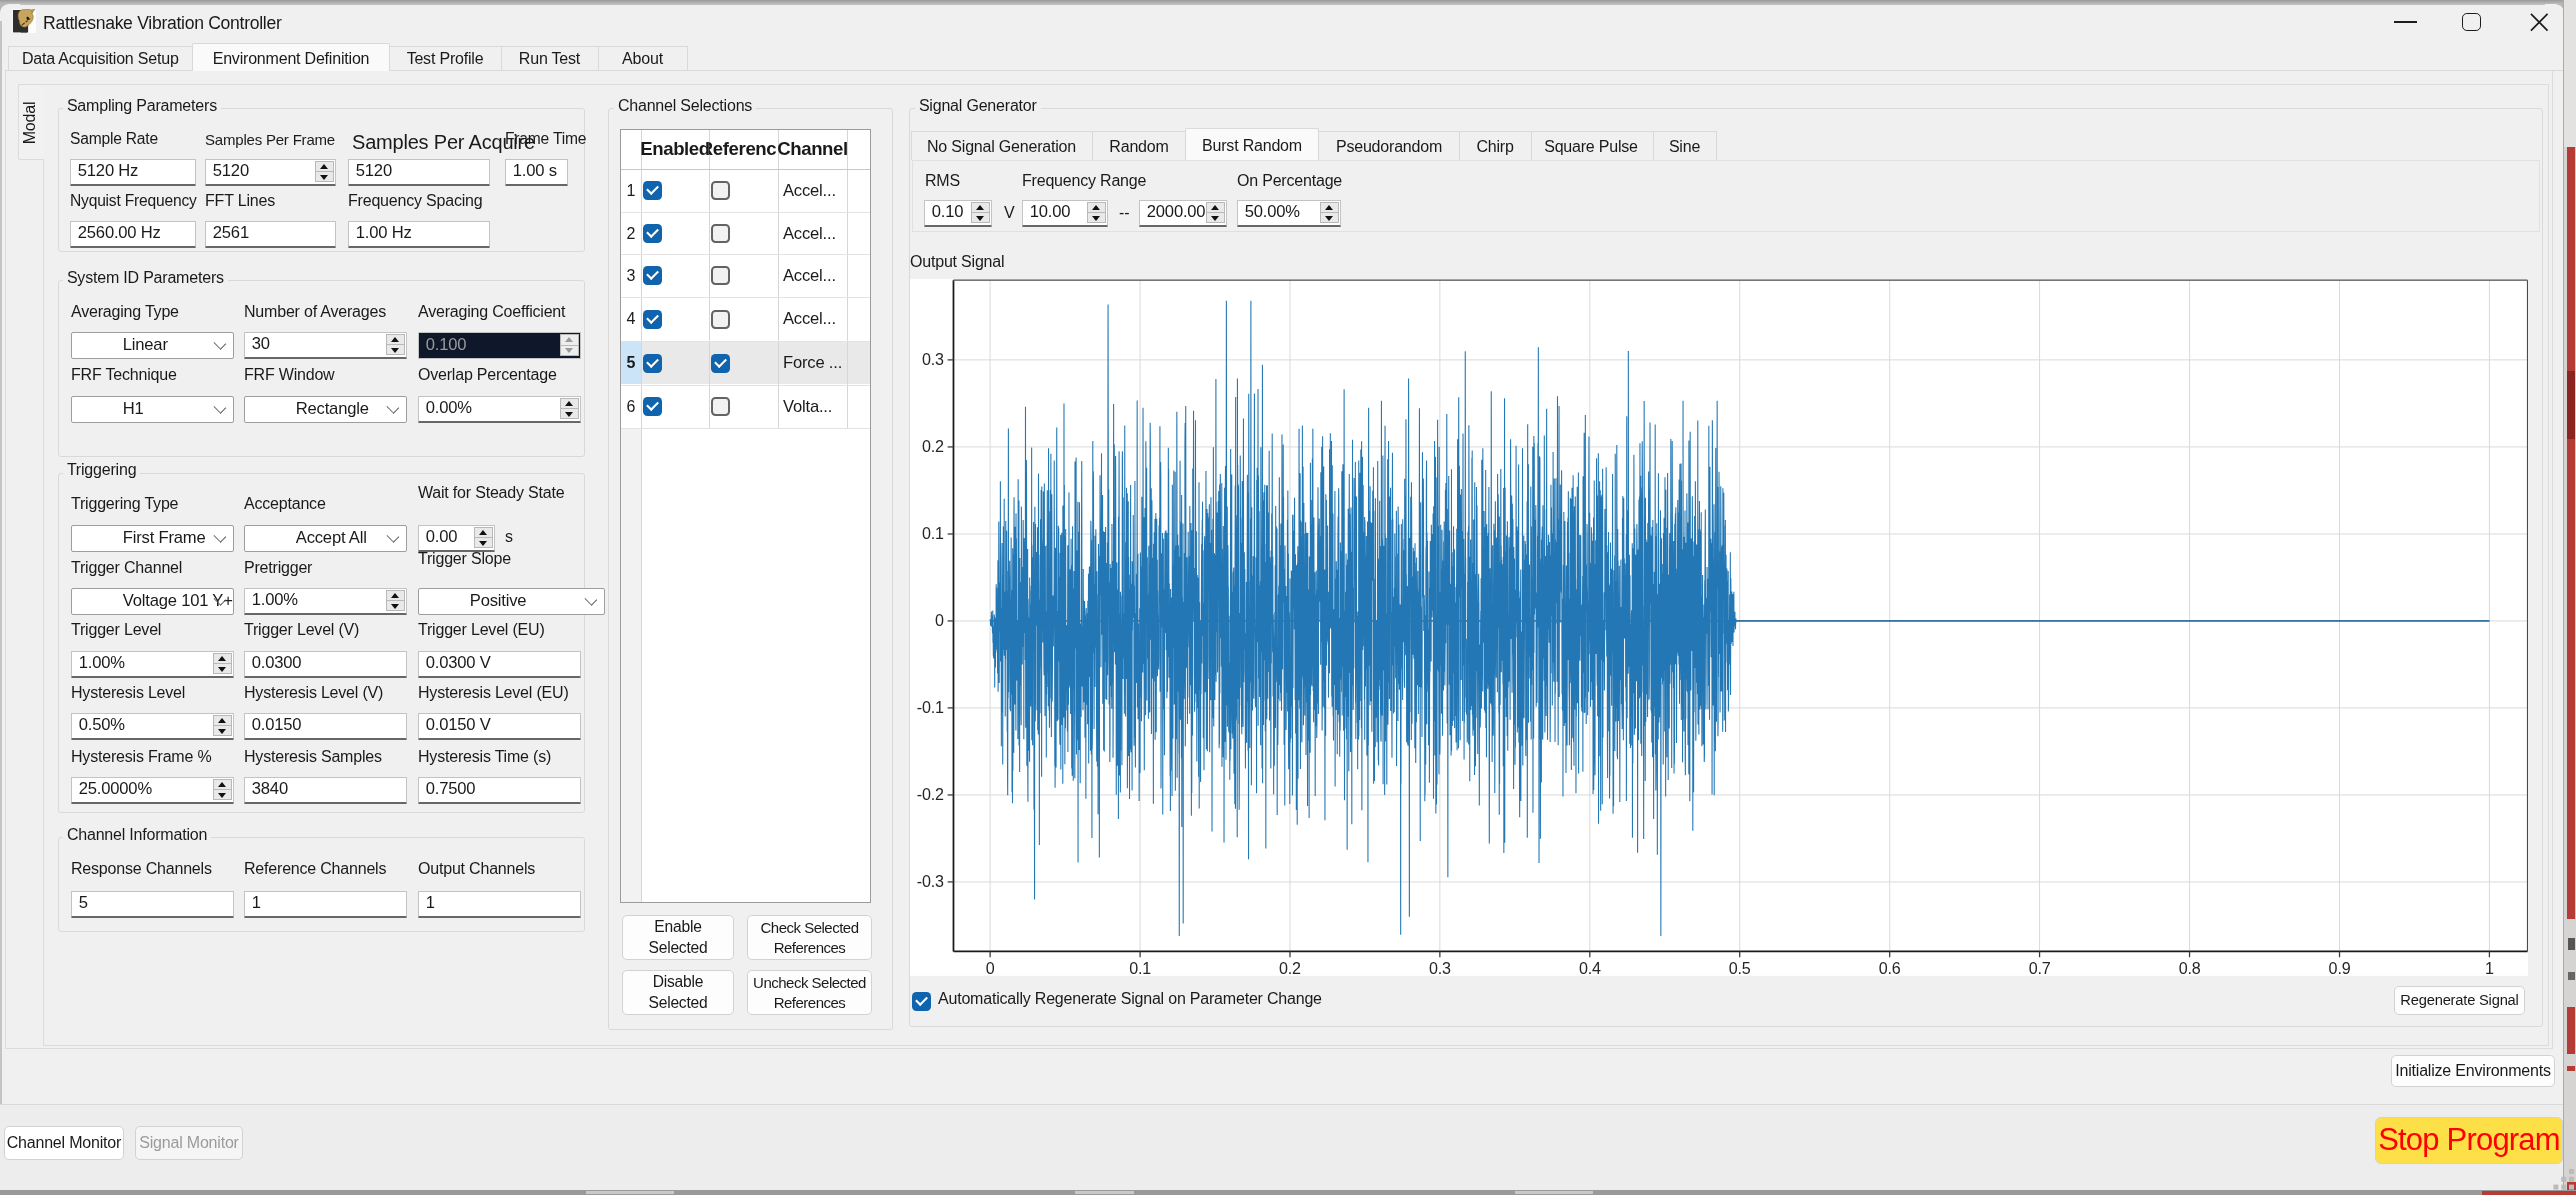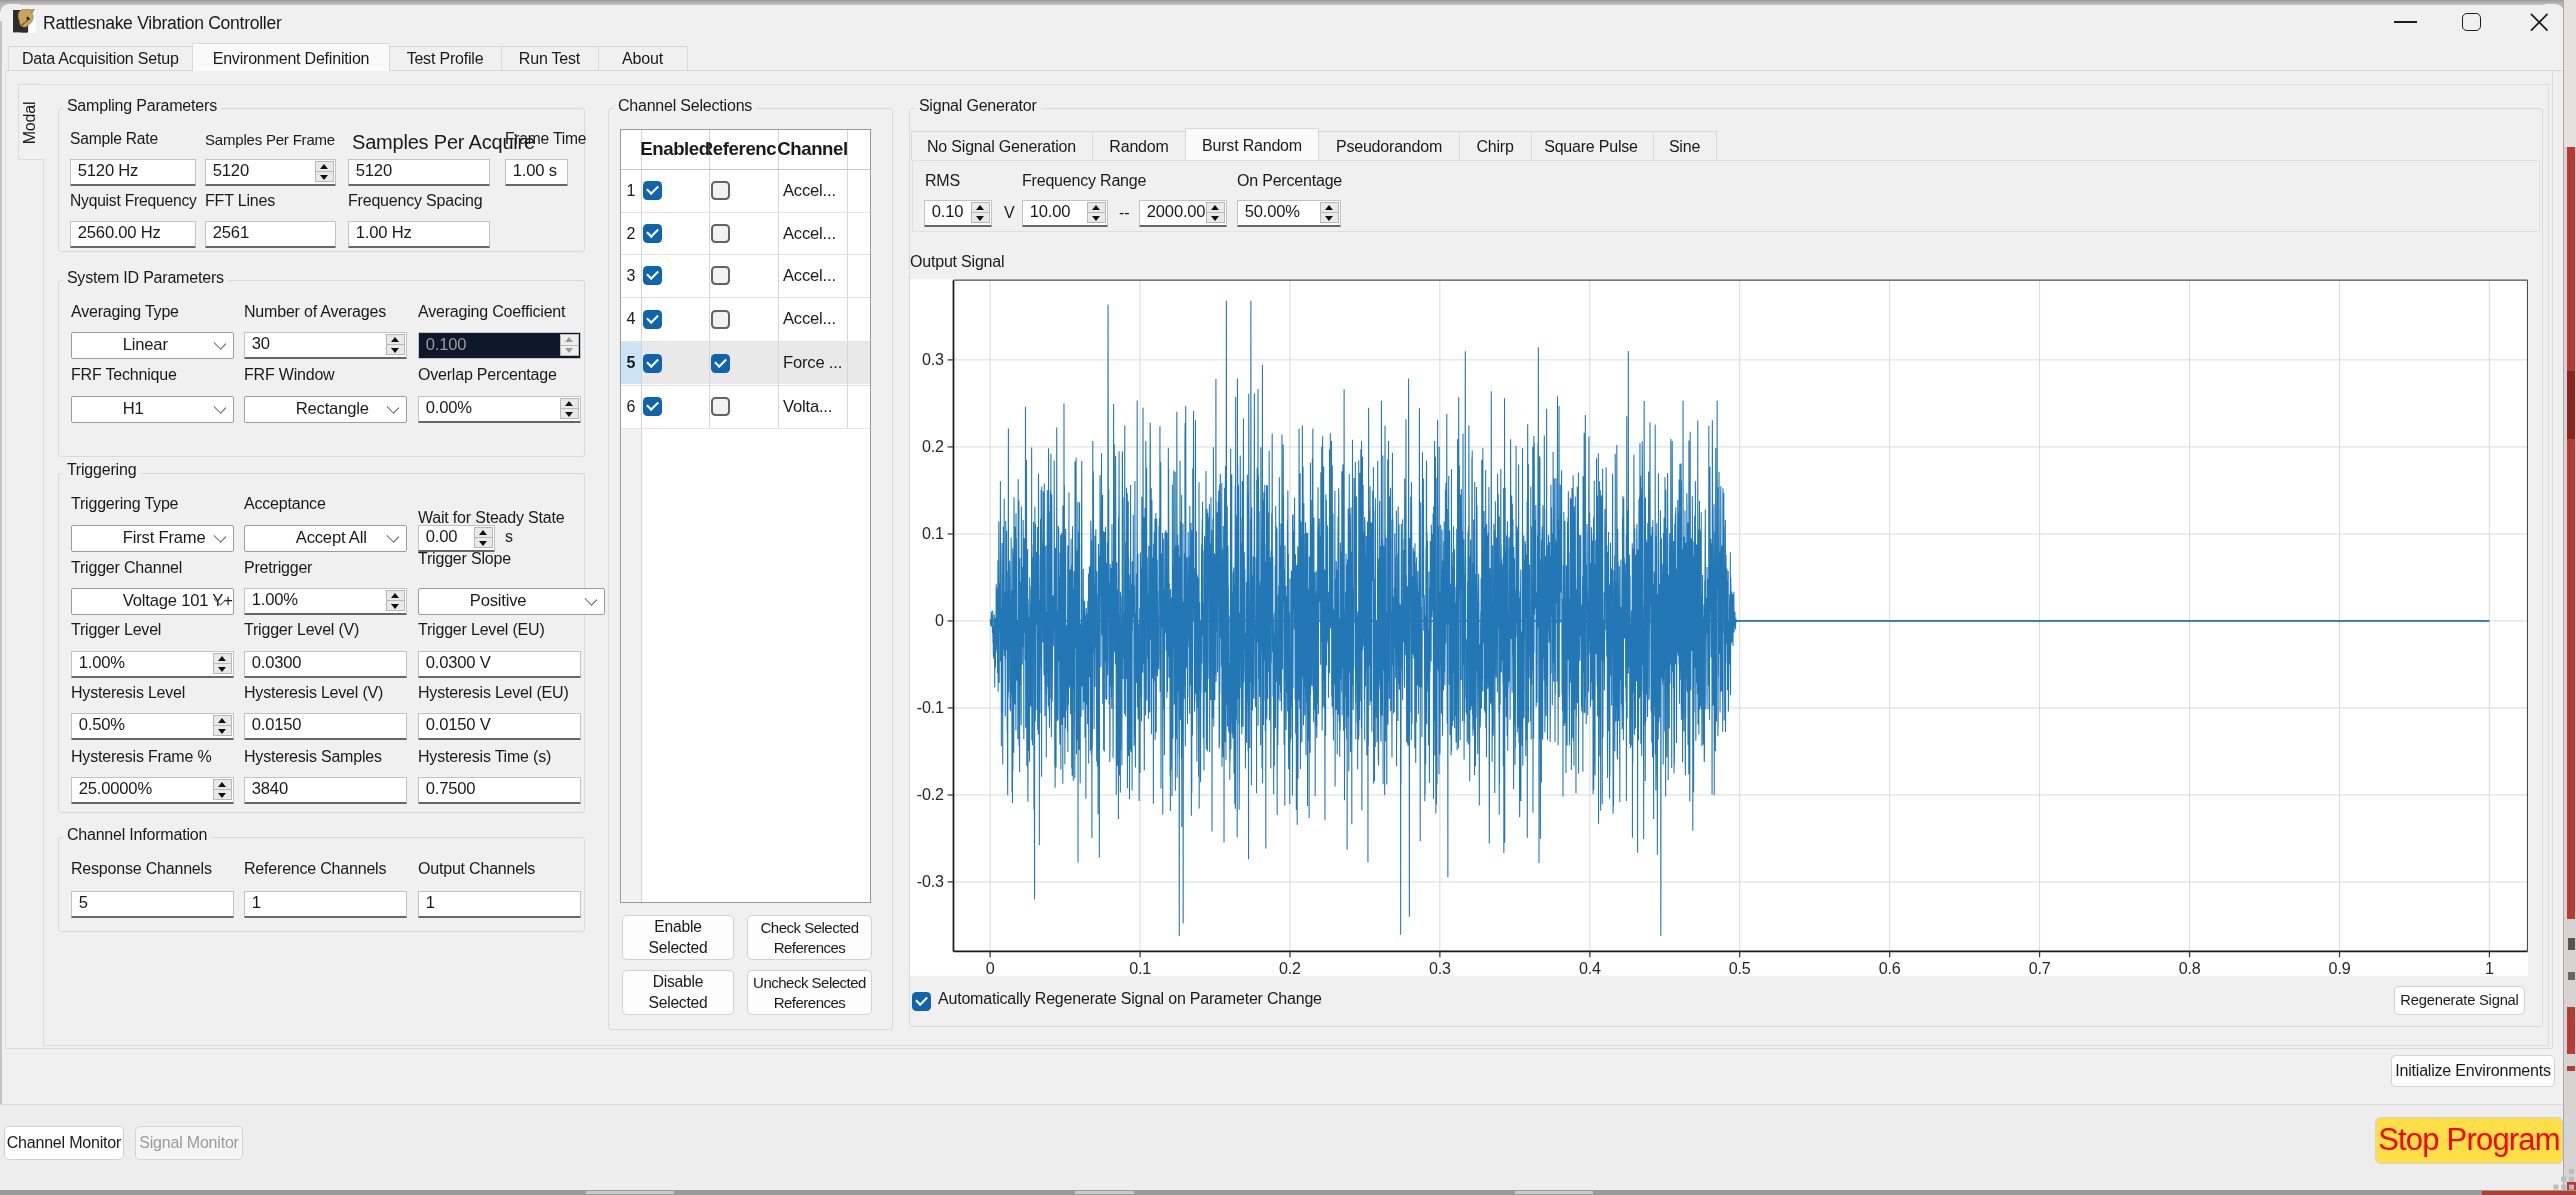--- a/index.html
+++ b/index.html
@@ -178,21 +178,21 @@
   <div class="spin">
       <div class="b up"></div>
       <div class="b dn"></div>
     </div>
   </div>
 
 <div class="abs group" style="left:58px; top:473px; width:527px; height:340px;"></div>
 <div class="glabel" style="left:63px; top:464px;">Triggering</div>
 <div class="flabel" style="left:71px; top:498px;">Triggering Type</div>
 <div class="flabel" style="left:244px; top:498px;">Acceptance</div>
-<div class="flabel" style="left:418px; top:512px;">Wait for Steady State</div>
+<div class="flabel" style="left:418px; top:487px;">Wait for Steady State</div>
 <div class="combo" style="left:71px; top:525px; width:163px; height:27px;">
     <div class="tx">First Frame</div>
     <div class="chev"></div>
   </div>
 <div class="combo" style="left:244px; top:525px; width:163px; height:27px;">
     <div class="tx">Accept All</div>
     <div class="chev"></div>
   </div>
 <div class="field" style="left:418px; top:525px; width:77px; height:27px;">
     <div class="tx">0.00</div>

